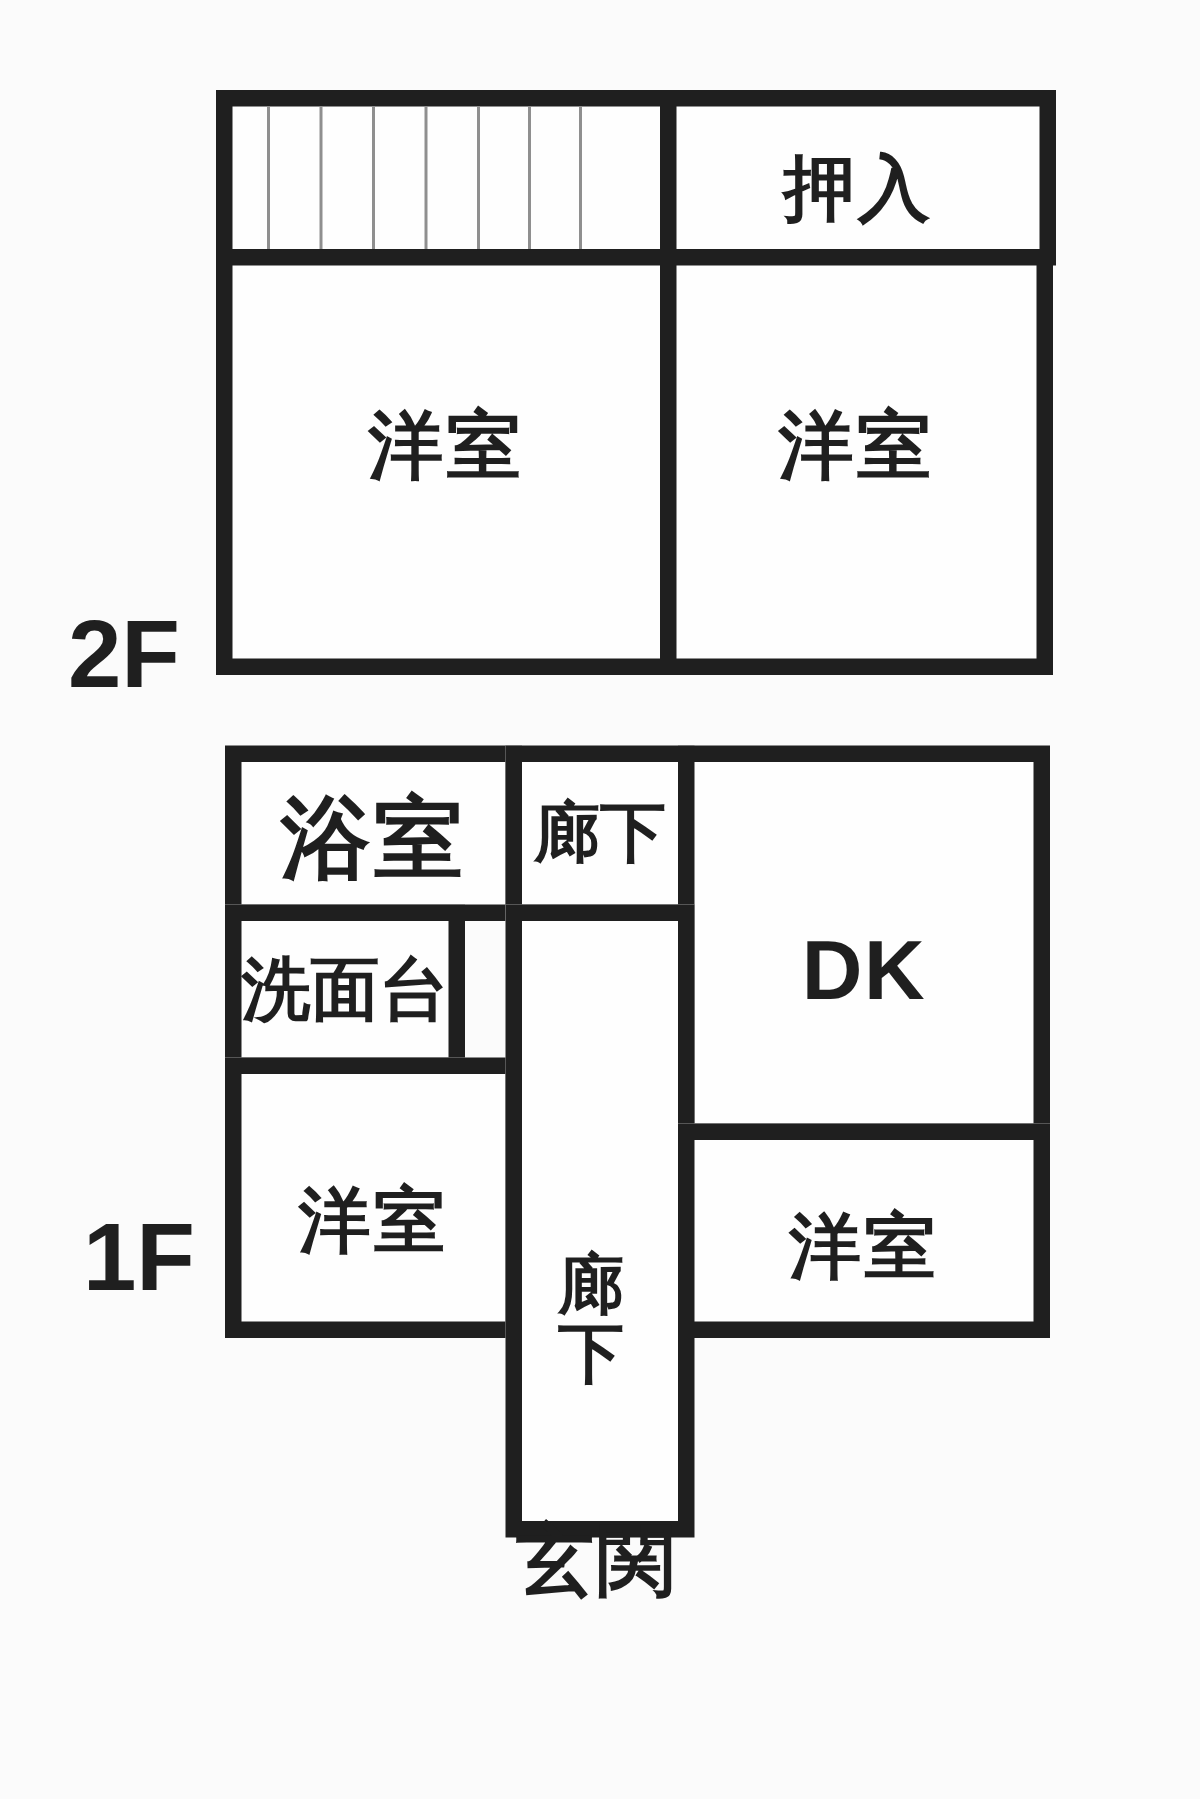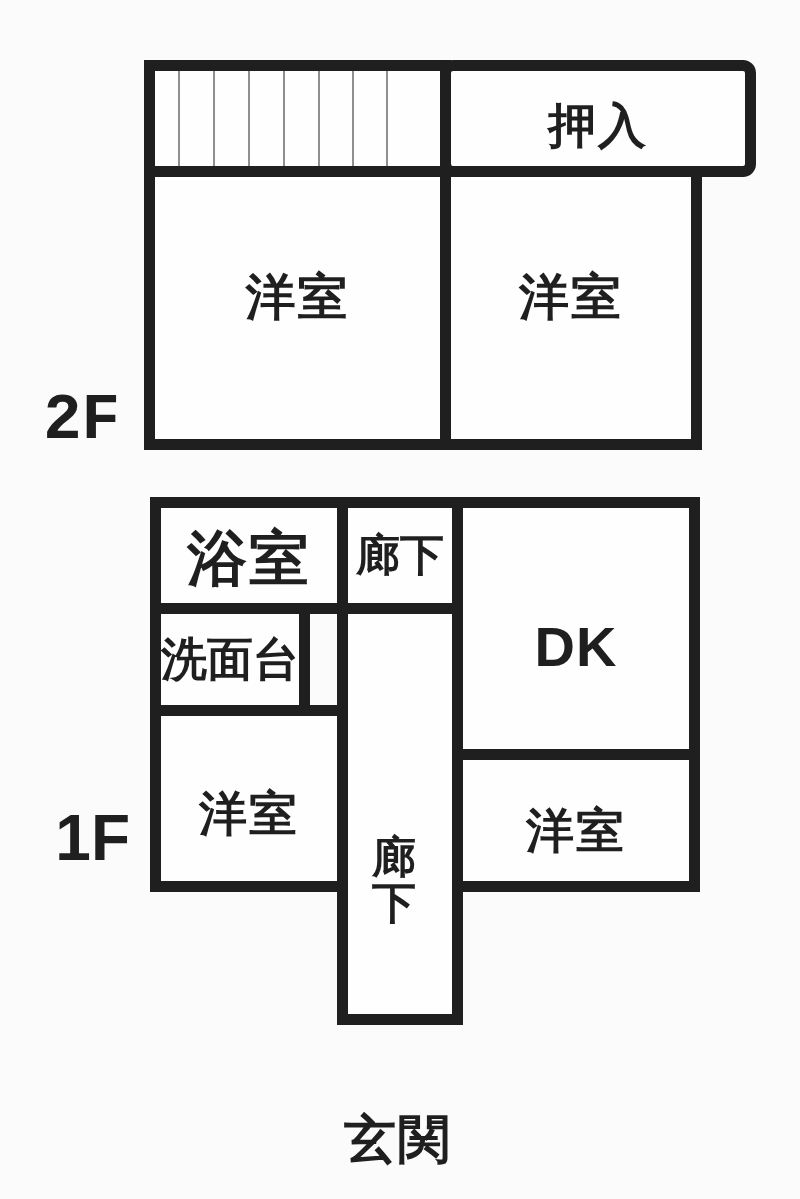--- a/index.html
+++ b/index.html
@@ -19,21 +19,21 @@
   .room{
     position:absolute;box-sizing:border-box;
     background:var(--room-fill);
     border:11px solid var(--wall);
     display:flex;align-items:center;justify-content:center;
     font-weight:700;color:var(--text);
     letter-spacing:2px;white-space:nowrap;
   }
   
   .r-stairs      {left:144px;top:60px; width:307px;height:117px;}
-  .r-oshiire     {left:440px;top:60px; width:316px;height:117px;font-size:48px;padding-top:15px;border-radius:13px;}
+  .r-oshiire     {left:440px;top:60px; width:264px;height:117px;font-size:48px;padding-top:15px;}
   .r-yo2l        {left:144px;top:166px;width:307px;height:284px;font-size:50px;padding-bottom:22px;}
   .r-yo2r        {left:440px;top:166px;width:262px;height:284px;font-size:50px;padding-bottom:22px;}
   .stair-line{position:absolute;top:0;bottom:0;width:2px;background:var(--stair-line);}
   .stair-line:nth-of-type(1){left:23px;}
   .stair-line:nth-of-type(2){left:58px;}
   .stair-line:nth-of-type(3){left:93px;}
   .stair-line:nth-of-type(4){left:128px;}
   .stair-line:nth-of-type(5){left:163px;}
   .stair-line:nth-of-type(6){left:197px;}
   .stair-line:nth-of-type(7){left:231px;}
@@ -48,24 +48,24 @@
   .corridor-label{
     position:absolute;left:23px;top:220px;width:46px;
     font-size:44px;line-height:46px;font-weight:700;
     word-break:break-all;text-align:center;white-space:normal;letter-spacing:0;
   }
   
   .floor-label{
     position:absolute;font-weight:700;font-size:64px;
     width:102px;text-align:right;line-height:1;color:var(--text);
   }
-  .fl-2f{left:18px;top:389px;font-family:Liberation Mono, monospace;}
+  .fl-2f{left:18px;top:404px;}
   .fl-1f{left:28px;top:806px;}
   .genkan-label{
-    position:absolute;left:298px;top:1112px;width:200px;height:54px;
+    position:absolute;left:298px;top:1014px;width:200px;height:54px;
     text-align:center;font-size:52px;line-height:54px;font-weight:700;
     letter-spacing:2px;color:var(--text);
   }
 </style>
 </head>
 <body>
 
 <div>
   <div class="room r-stairs">
     <span class="stair-line"></span>

